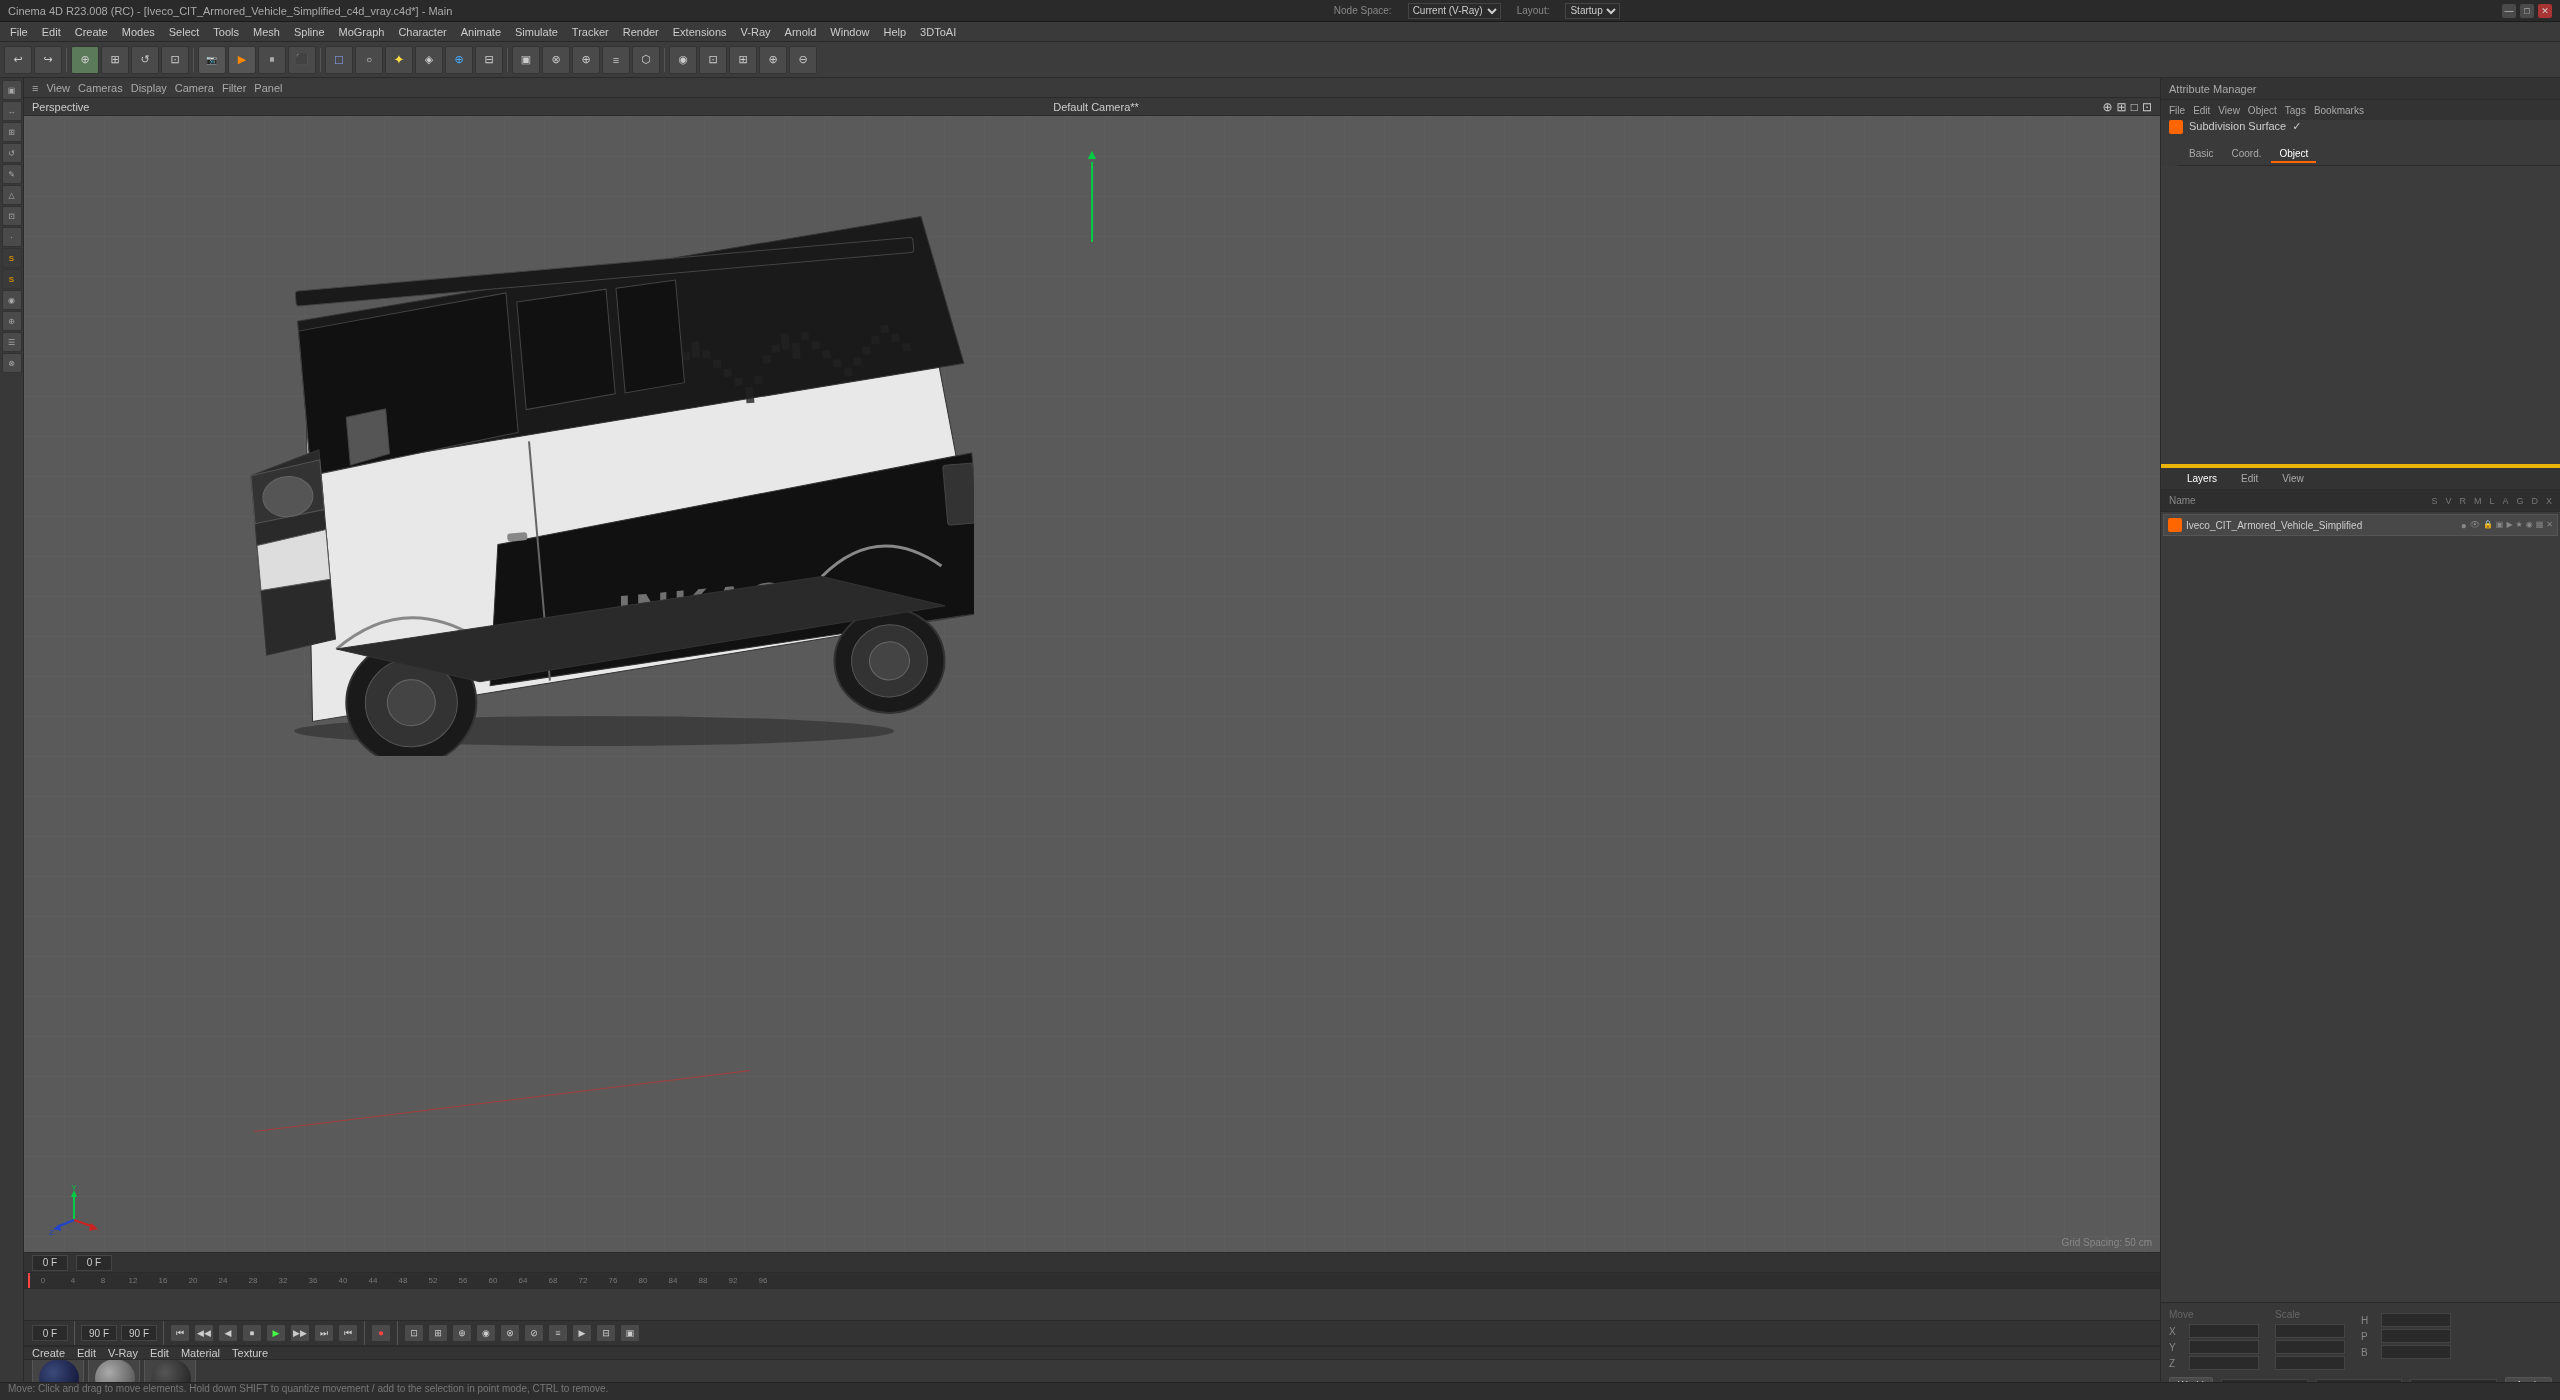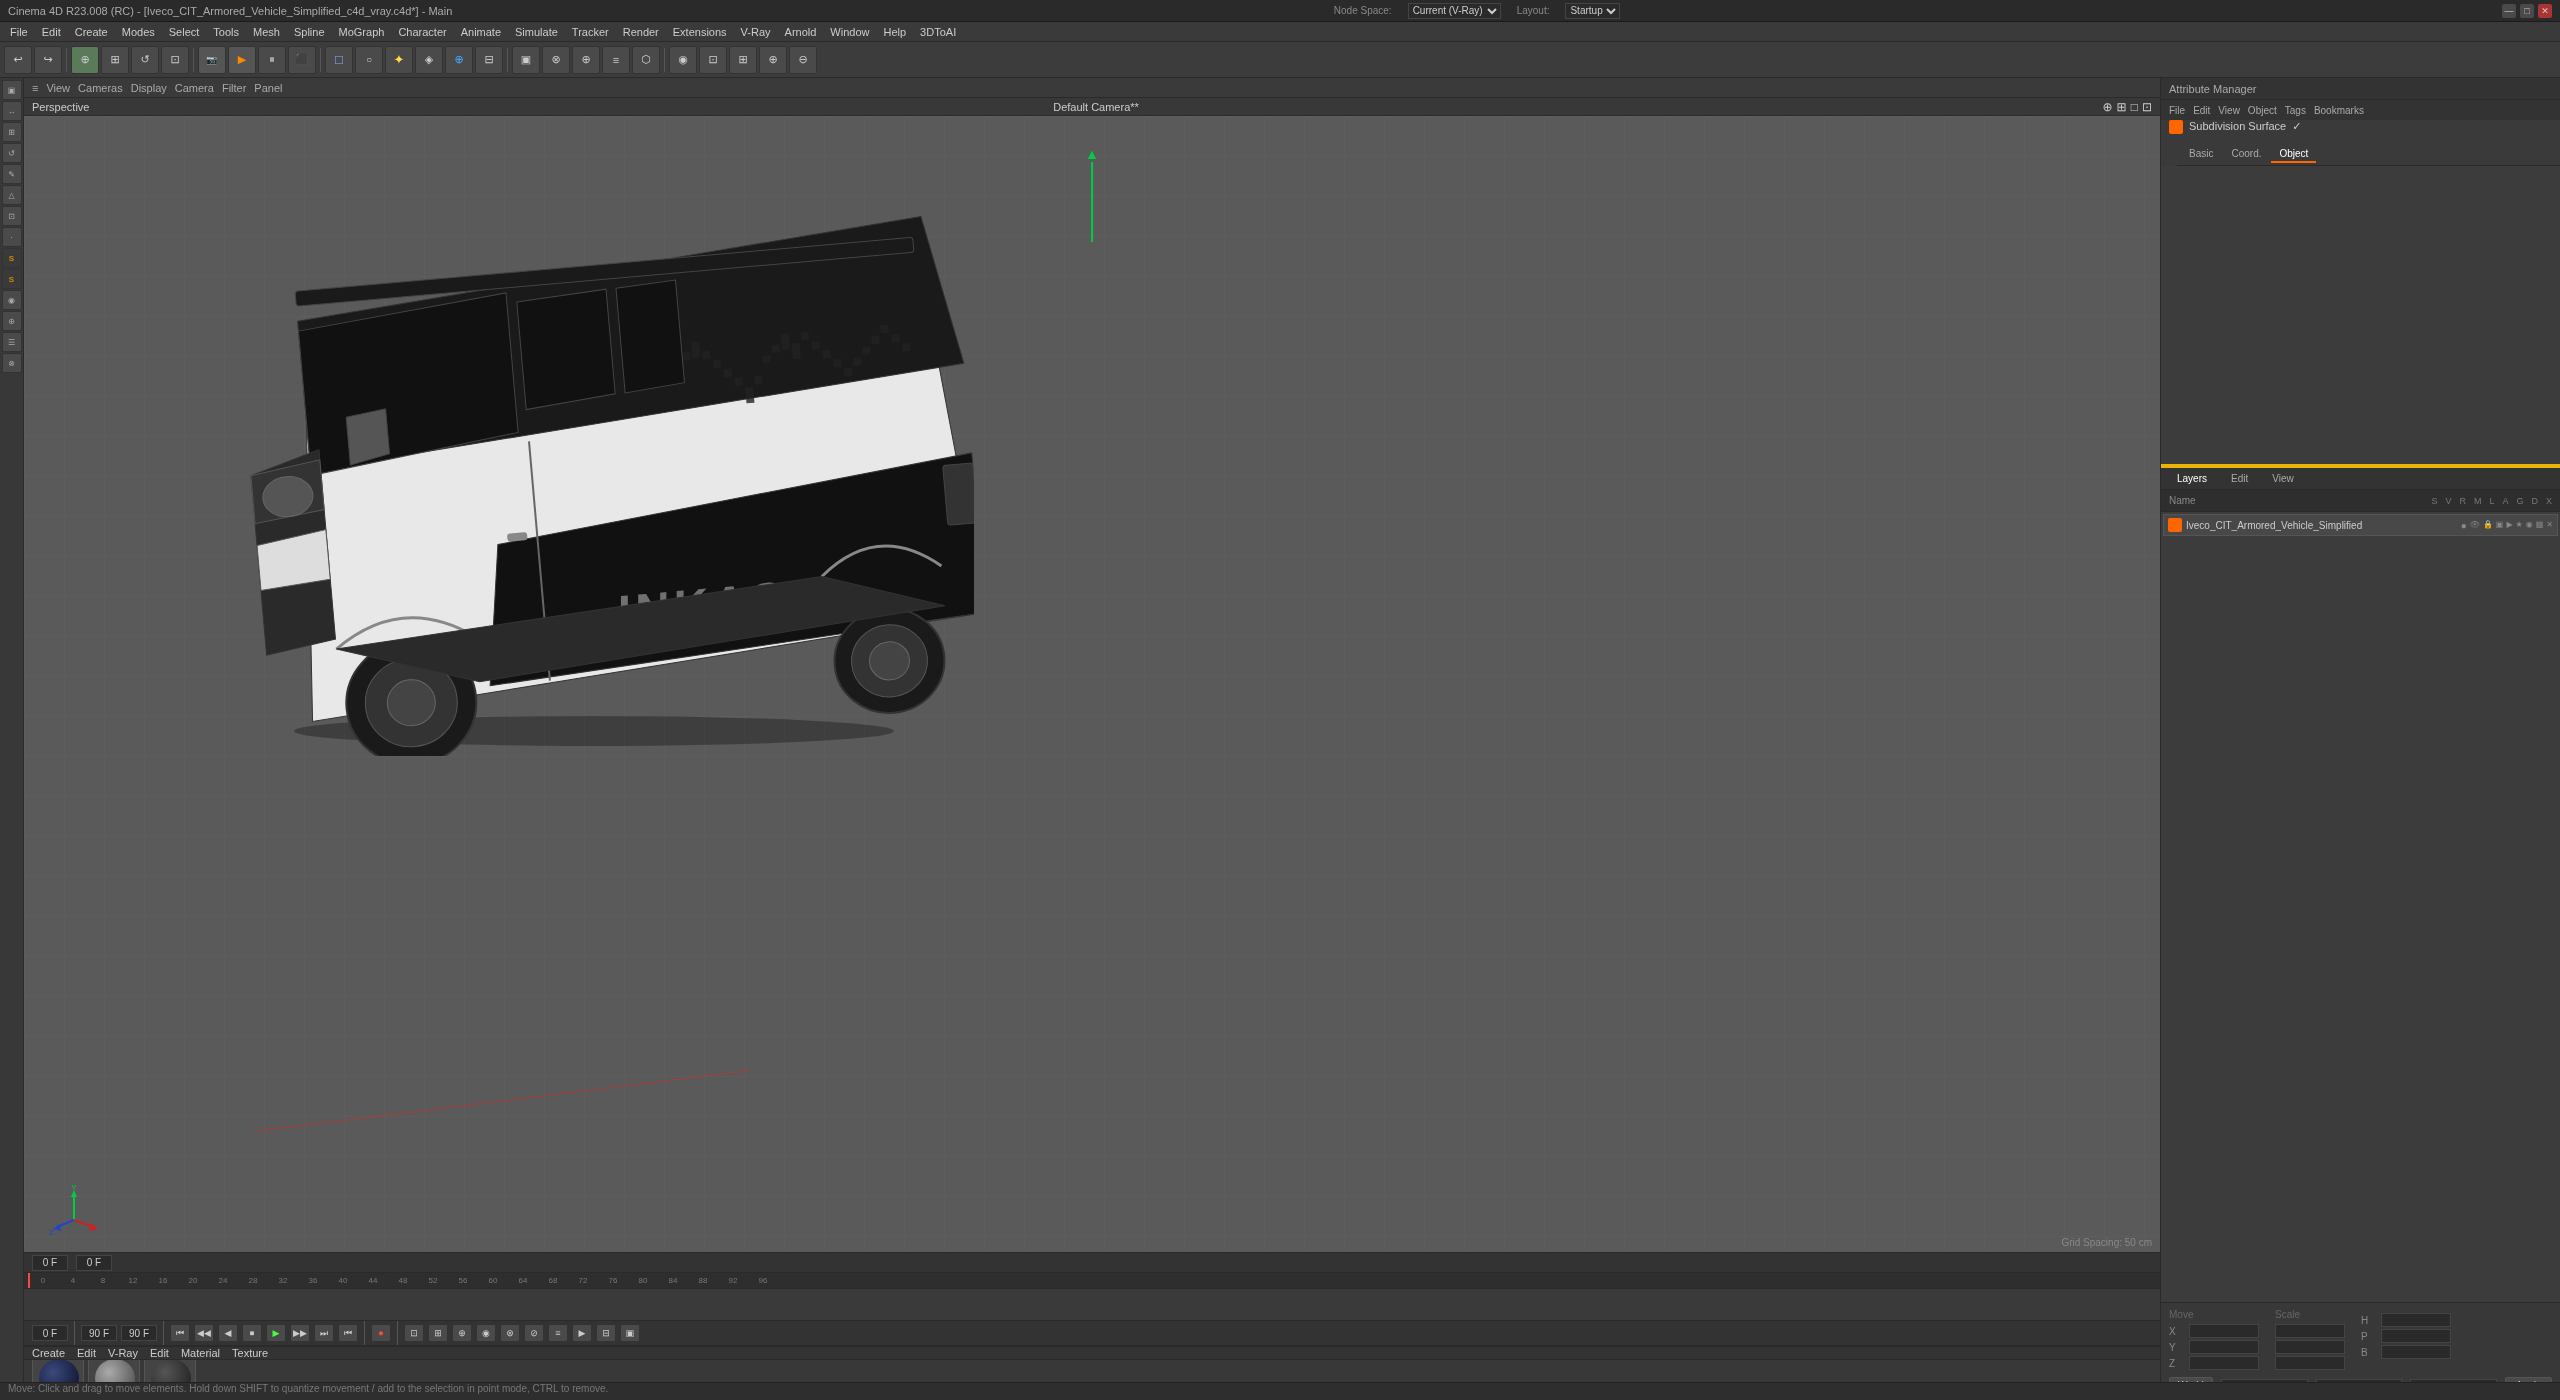--- a/index.html
+++ b/index.html
@@ -232,21 +232,21 @@
     #right-panel-bottom {
       flex: 1;
       display: flex;
       flex-direction: column;
     }
     #layers-header {
       height: 22px;
       background: #333;
       display: flex;
       align-items: center;
-      padding: 0 8px;
+      padding: 0 18px;
       gap: 8px;
       border-bottom: 1px solid #2a2a2a;
     }
     .layers-tab {
       padding: 2px 8px;
       font-size: 10px;
       color: #aaa;
       cursor: pointer;
     }
     .layers-tab.active { color: #fff; }

